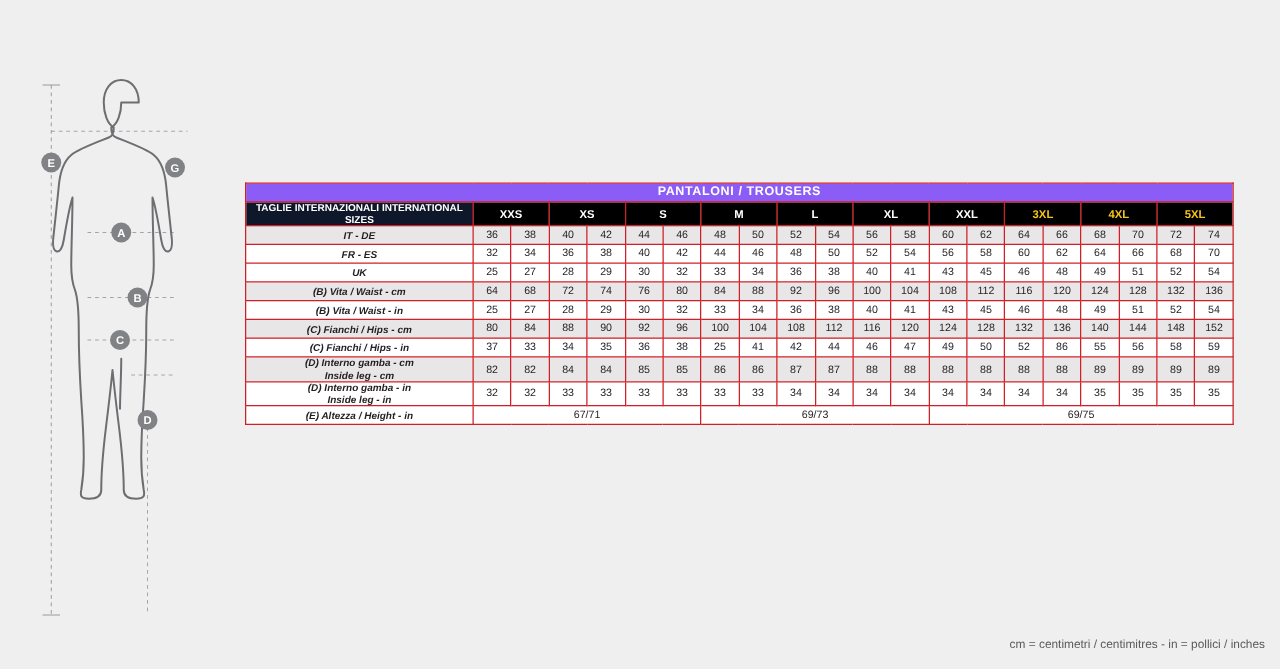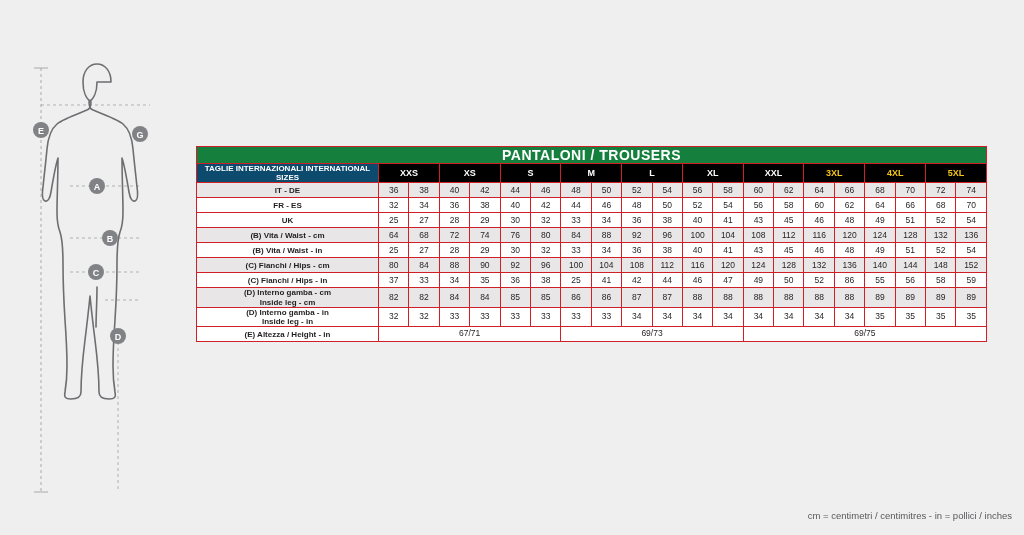--- a/index.html
+++ b/index.html
@@ -36,30 +36,30 @@
   }
   table.size-table td, table.size-table th {
     border: 1px solid #cf2027;
     padding: 0;
     text-align: center;
     vertical-align: middle;
     line-height: 1.15;
     height: 14px;
   }
   .title-row th {
-    background: #15803d;
+    background: #8b5cf6;
     color: #ffffff;
     font-weight: bold;
-    font-size: 14px;
+    font-size: 10px;
     letter-spacing: .5px;
     height: 17px;
     border: 1px solid #cf2027;
   }
   .hdr-label {
-    background: #0c4a6e;
+    background: #0f172a;
     color: #ffffff;
     font-weight: bold;
     text-align: left;
     padding: 2px 4px 2px 5px;
     font-size: 8px;
     line-height: 1.25;
     width: 182px;
   }
   .hdr-size {
     background: #000000;
@@ -69,20 +69,21 @@
   }
   .hdr-size.gold {
     color: #f5c518;
   }
   .row-label {
     text-align: left;
     padding: 1px 3px 1px 5px;
     font-weight: bold;
     font-size: 8px;
     white-space: pre-line;
+    font-style: italic;
   }
   tr.shade td {
     background: #e9e6e7;
   }
   tr.plain td {
     background: #ffffff;
   }
   td.val {
     font-size: 8.5px;
   }

